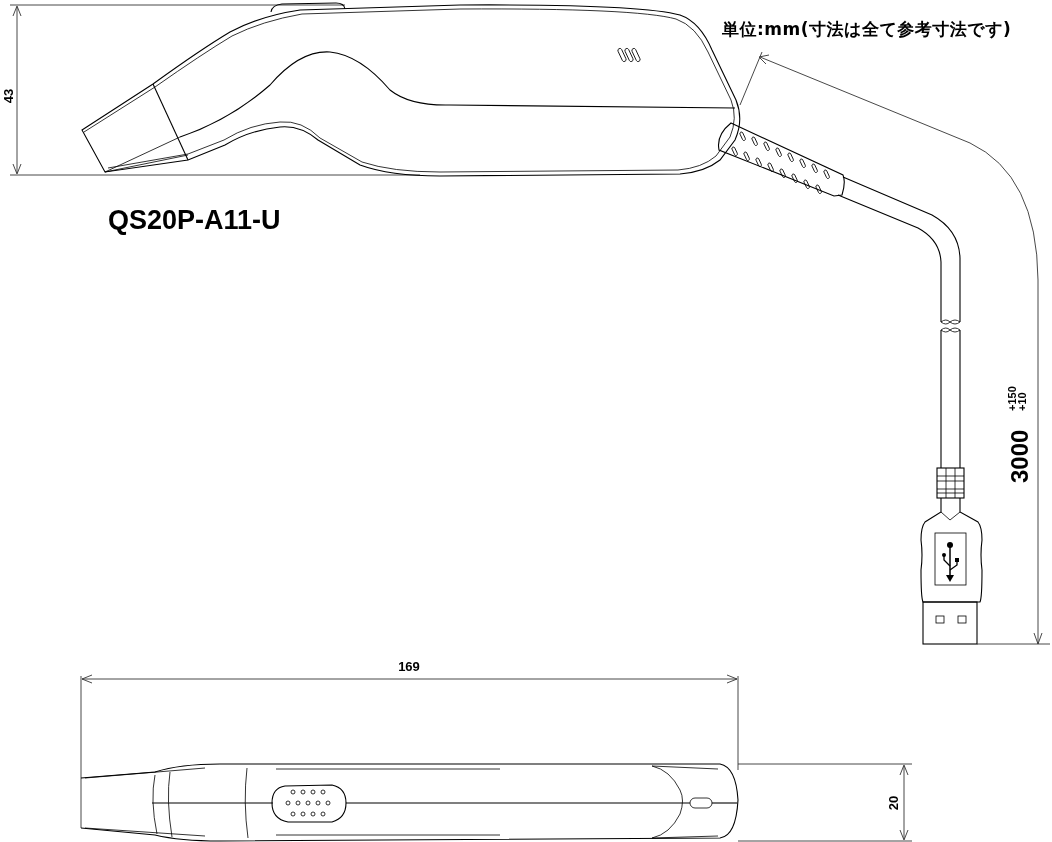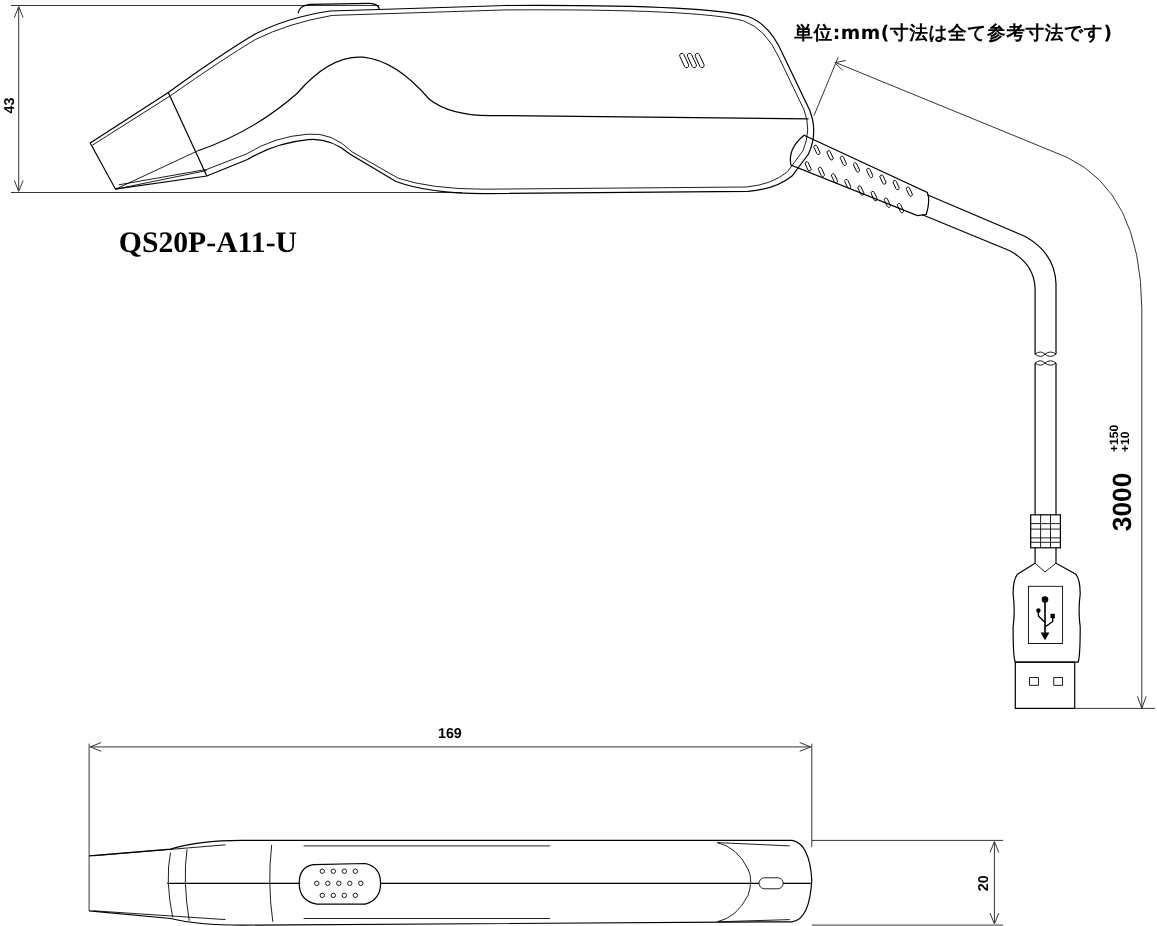--- a/index.html
+++ b/index.html
@@ -2,21 +2,21 @@
 <html><head>
 <meta charset="utf-8">
 <style>
   html, body { margin: 0; padding: 0; background: #ffffff; }
   body { width: 1052px; height: 842px; overflow: hidden; position: relative; }
   #drawing { position: absolute; left: 0; top: 0; }
   .ln { fill: none; stroke: #000; stroke-width: 1.1; }
   .ln-thin { fill: none; stroke: #000; stroke-width: 0.8; }
   .dim { fill: none; stroke: #333; stroke-width: 0.9; }
   .lbl { font-family: "Liberation Sans", sans-serif; font-weight: bold; fill: #000; }
-  .title-text { position: absolute; font-family: Liberation Serif, serif; font-weight: bold; color: #000; }
+  .title-text { position: absolute; font-family: Liberation Sans, sans-serif; font-weight: bold; color: #000; }
   .unit-text { position: absolute; font-family: "DejaVu Sans", sans-serif; font-weight: bold; color: #000; white-space: nowrap; }
 </style>
 </head>
 <body>
 
 <div class="unit-text" style="left:722px; top:18px; font-size:17px; letter-spacing:0.5px;">単位:mm(寸法は全て参考寸法です)</div>
 
 <div class="title-text" style="left:108px; top:205px; font-size:27px; letter-spacing:0px;">QS20P-A11-U</div>
 
 <svg id="drawing" width="1052" height="842" viewBox="0 0 1052 842" xmlns="http://www.w3.org/2000/svg">

